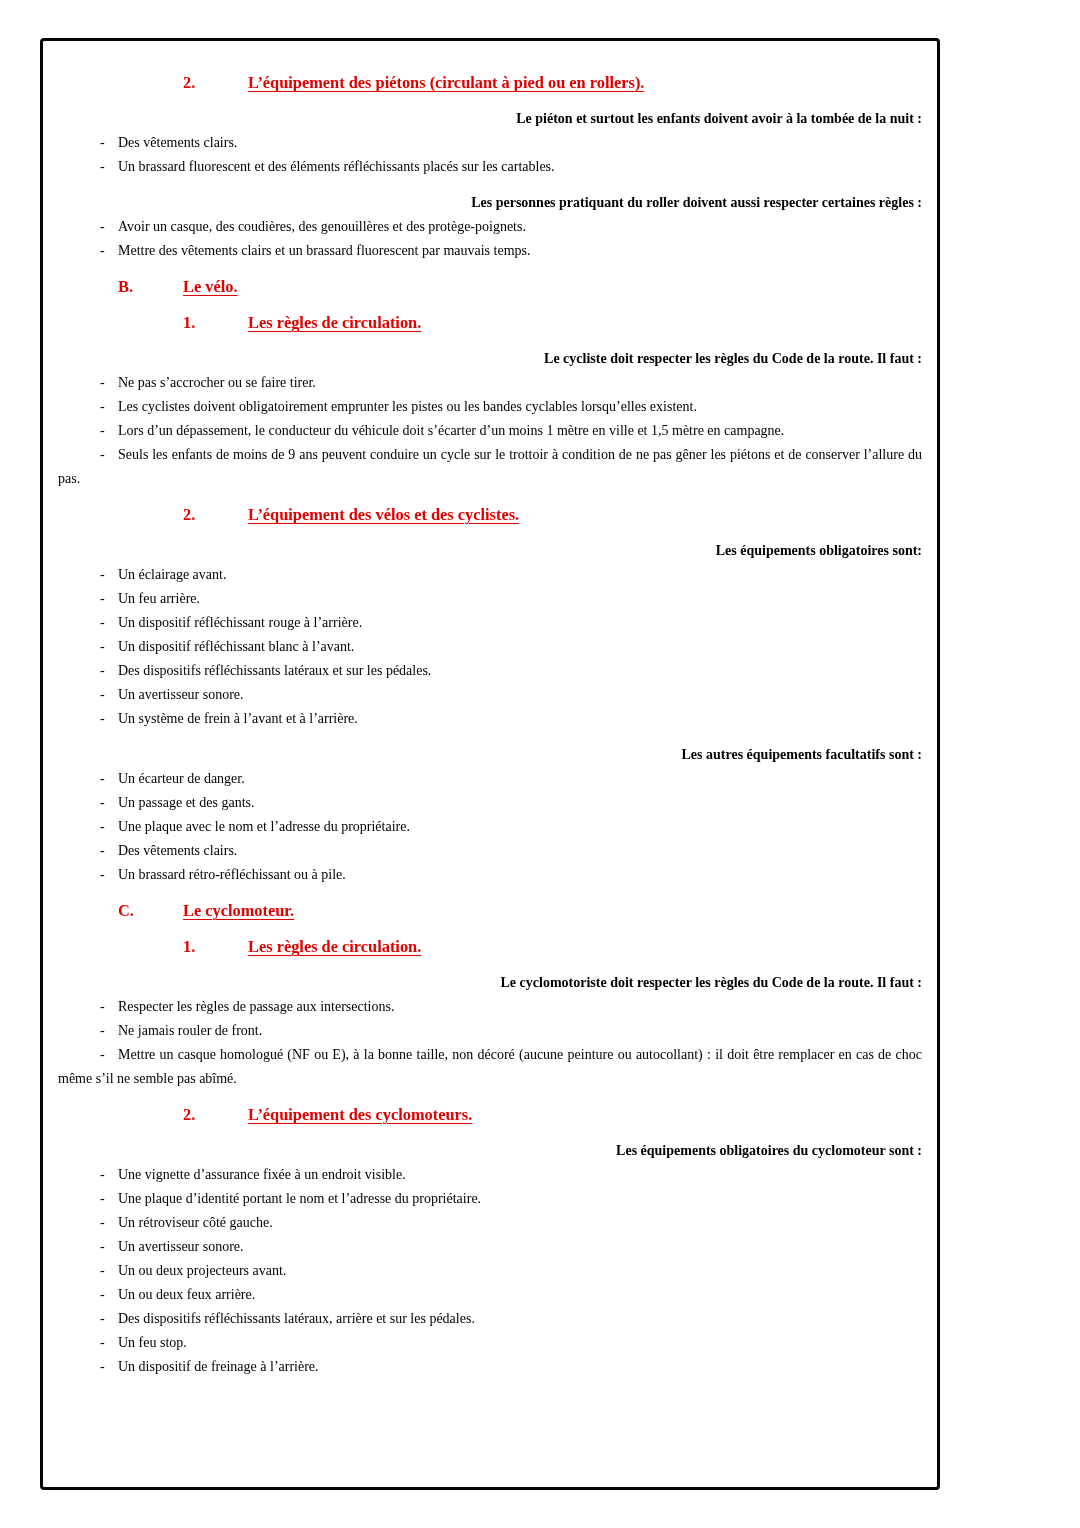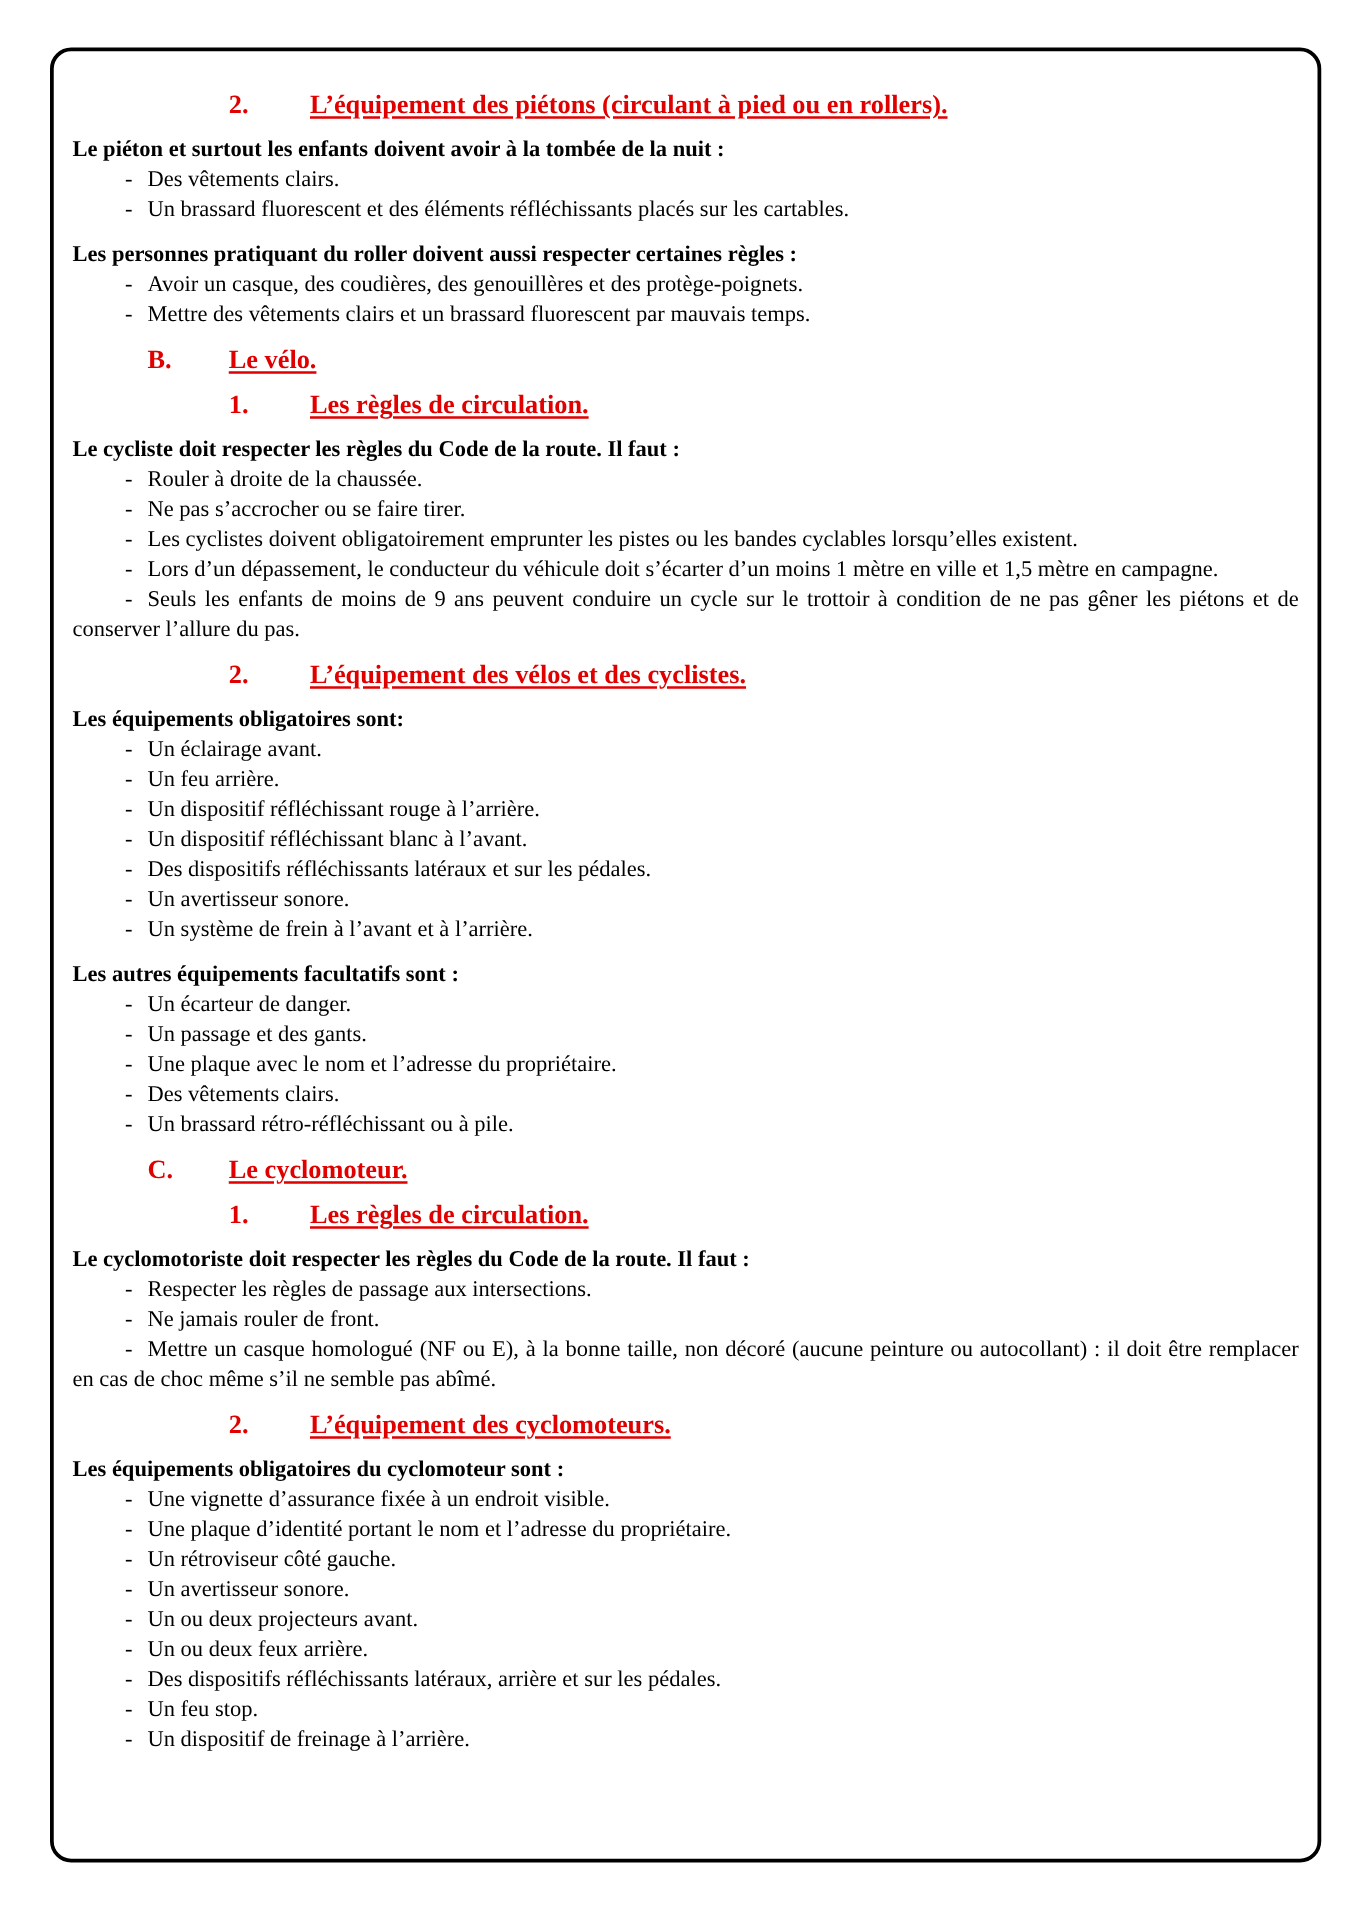--- a/index.html
+++ b/index.html
@@ -16,27 +16,27 @@
   body {
     width: 1080px;
     height: 1528px;
     font-family: "Liberation Serif", "DejaVu Serif", serif;
     color: var(--text-color);
   }
   .sheet {
     position: absolute;
     left: 40px;
     top: 38px;
-    width: 1017px;
+    width: 900px;
     height: 1452px;
     border: 3px solid var(--border-color);
-    border-radius: 17px;
+    border-radius: 4px;
     padding: 18px 15px 16px 15px;
     overflow: hidden;
-    font-size: 18px;
+    font-size: 14px;
     line-height: 24px;
   }
   .heading {
     margin: 12px 0 8px 0;
     font-weight: bold;
     color: var(--heading-color);
   }
   .heading .hnum {
     display: inline-block;
     width: 65px;
@@ -44,20 +44,21 @@
   }
   .heading.lvl1 .hnum { margin-left: 60px; }
   .heading.lvl2 .hnum { margin-left: 125px; }
   .heading .htitle {
     text-decoration: underline;
     text-underline-offset: 3px;
   }
   .lead {
     margin: 12px 0 0 0;
     font-weight: bold;
+    text-align: right;
   }
   ul.dash {
     margin: 0;
     padding: 0;
     list-style: none;
   }
   ul.dash li {
     text-indent: 42px;
     text-align: justify;
     margin: 0;
@@ -98,21 +99,20 @@
       <span class="hnum">B.</span><span class="htitle">Le vélo.</span>
     </h3>
   </section>
 
   <section>
     <h3 class="heading lvl2">
       <span class="hnum">1.</span><span class="htitle">Les règles de circulation.</span>
     </h3>
     <p class="lead">Le cycliste doit respecter les règles du Code de la route. Il faut :</p>
     <ul class="dash">
-      <li>Rouler à droite de la chaussée.</li>
       <li>Ne pas s’accrocher ou se faire tirer.</li>
       <li>Les cyclistes doivent obligatoirement emprunter les pistes ou les bandes cyclables lorsqu’elles existent.</li>
       <li>Lors d’un dépassement, le conducteur du véhicule doit s’écarter d’un moins 1 mètre en ville et 1,5 mètre en campagne.</li>
       <li>Seuls les enfants de moins de 9 ans peuvent conduire un cycle sur le trottoir à condition de ne pas gêner les piétons et de conserver l’allure du pas.</li>
     </ul>
   </section>
 
   <section>
     <h3 class="heading lvl2">
       <span class="hnum">2.</span><span class="htitle">L’équipement des vélos et des cyclistes.</span>

